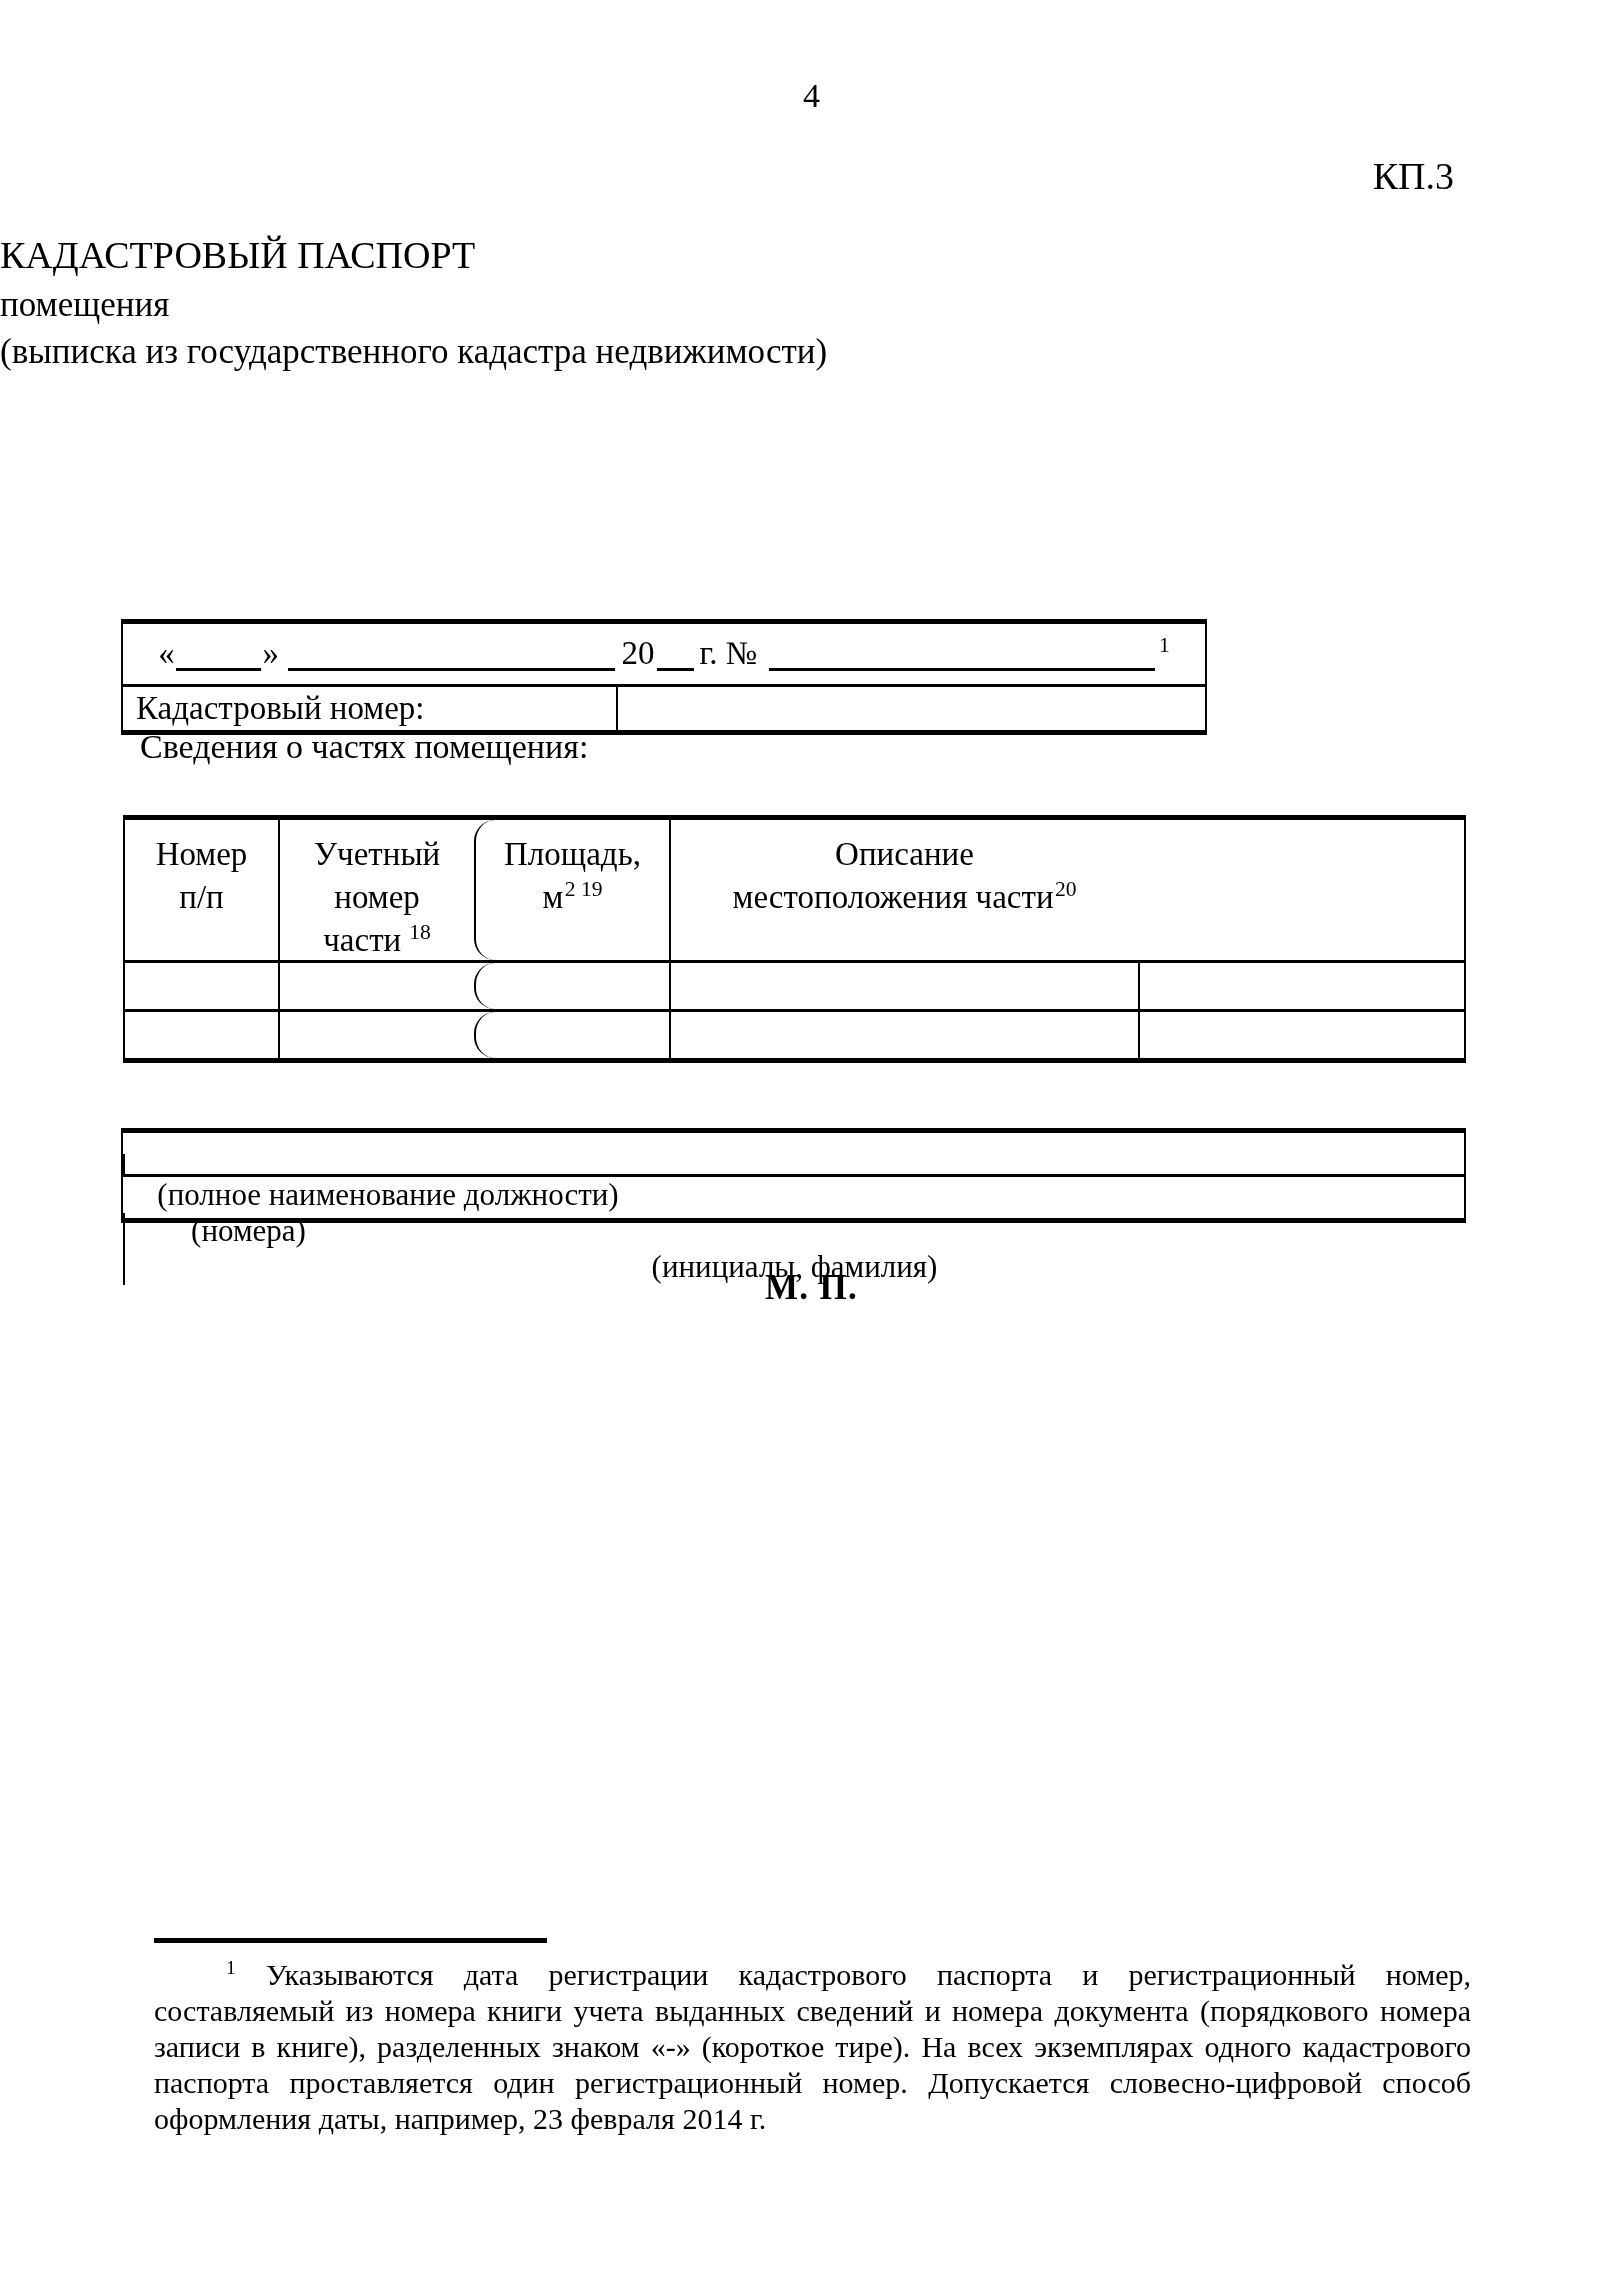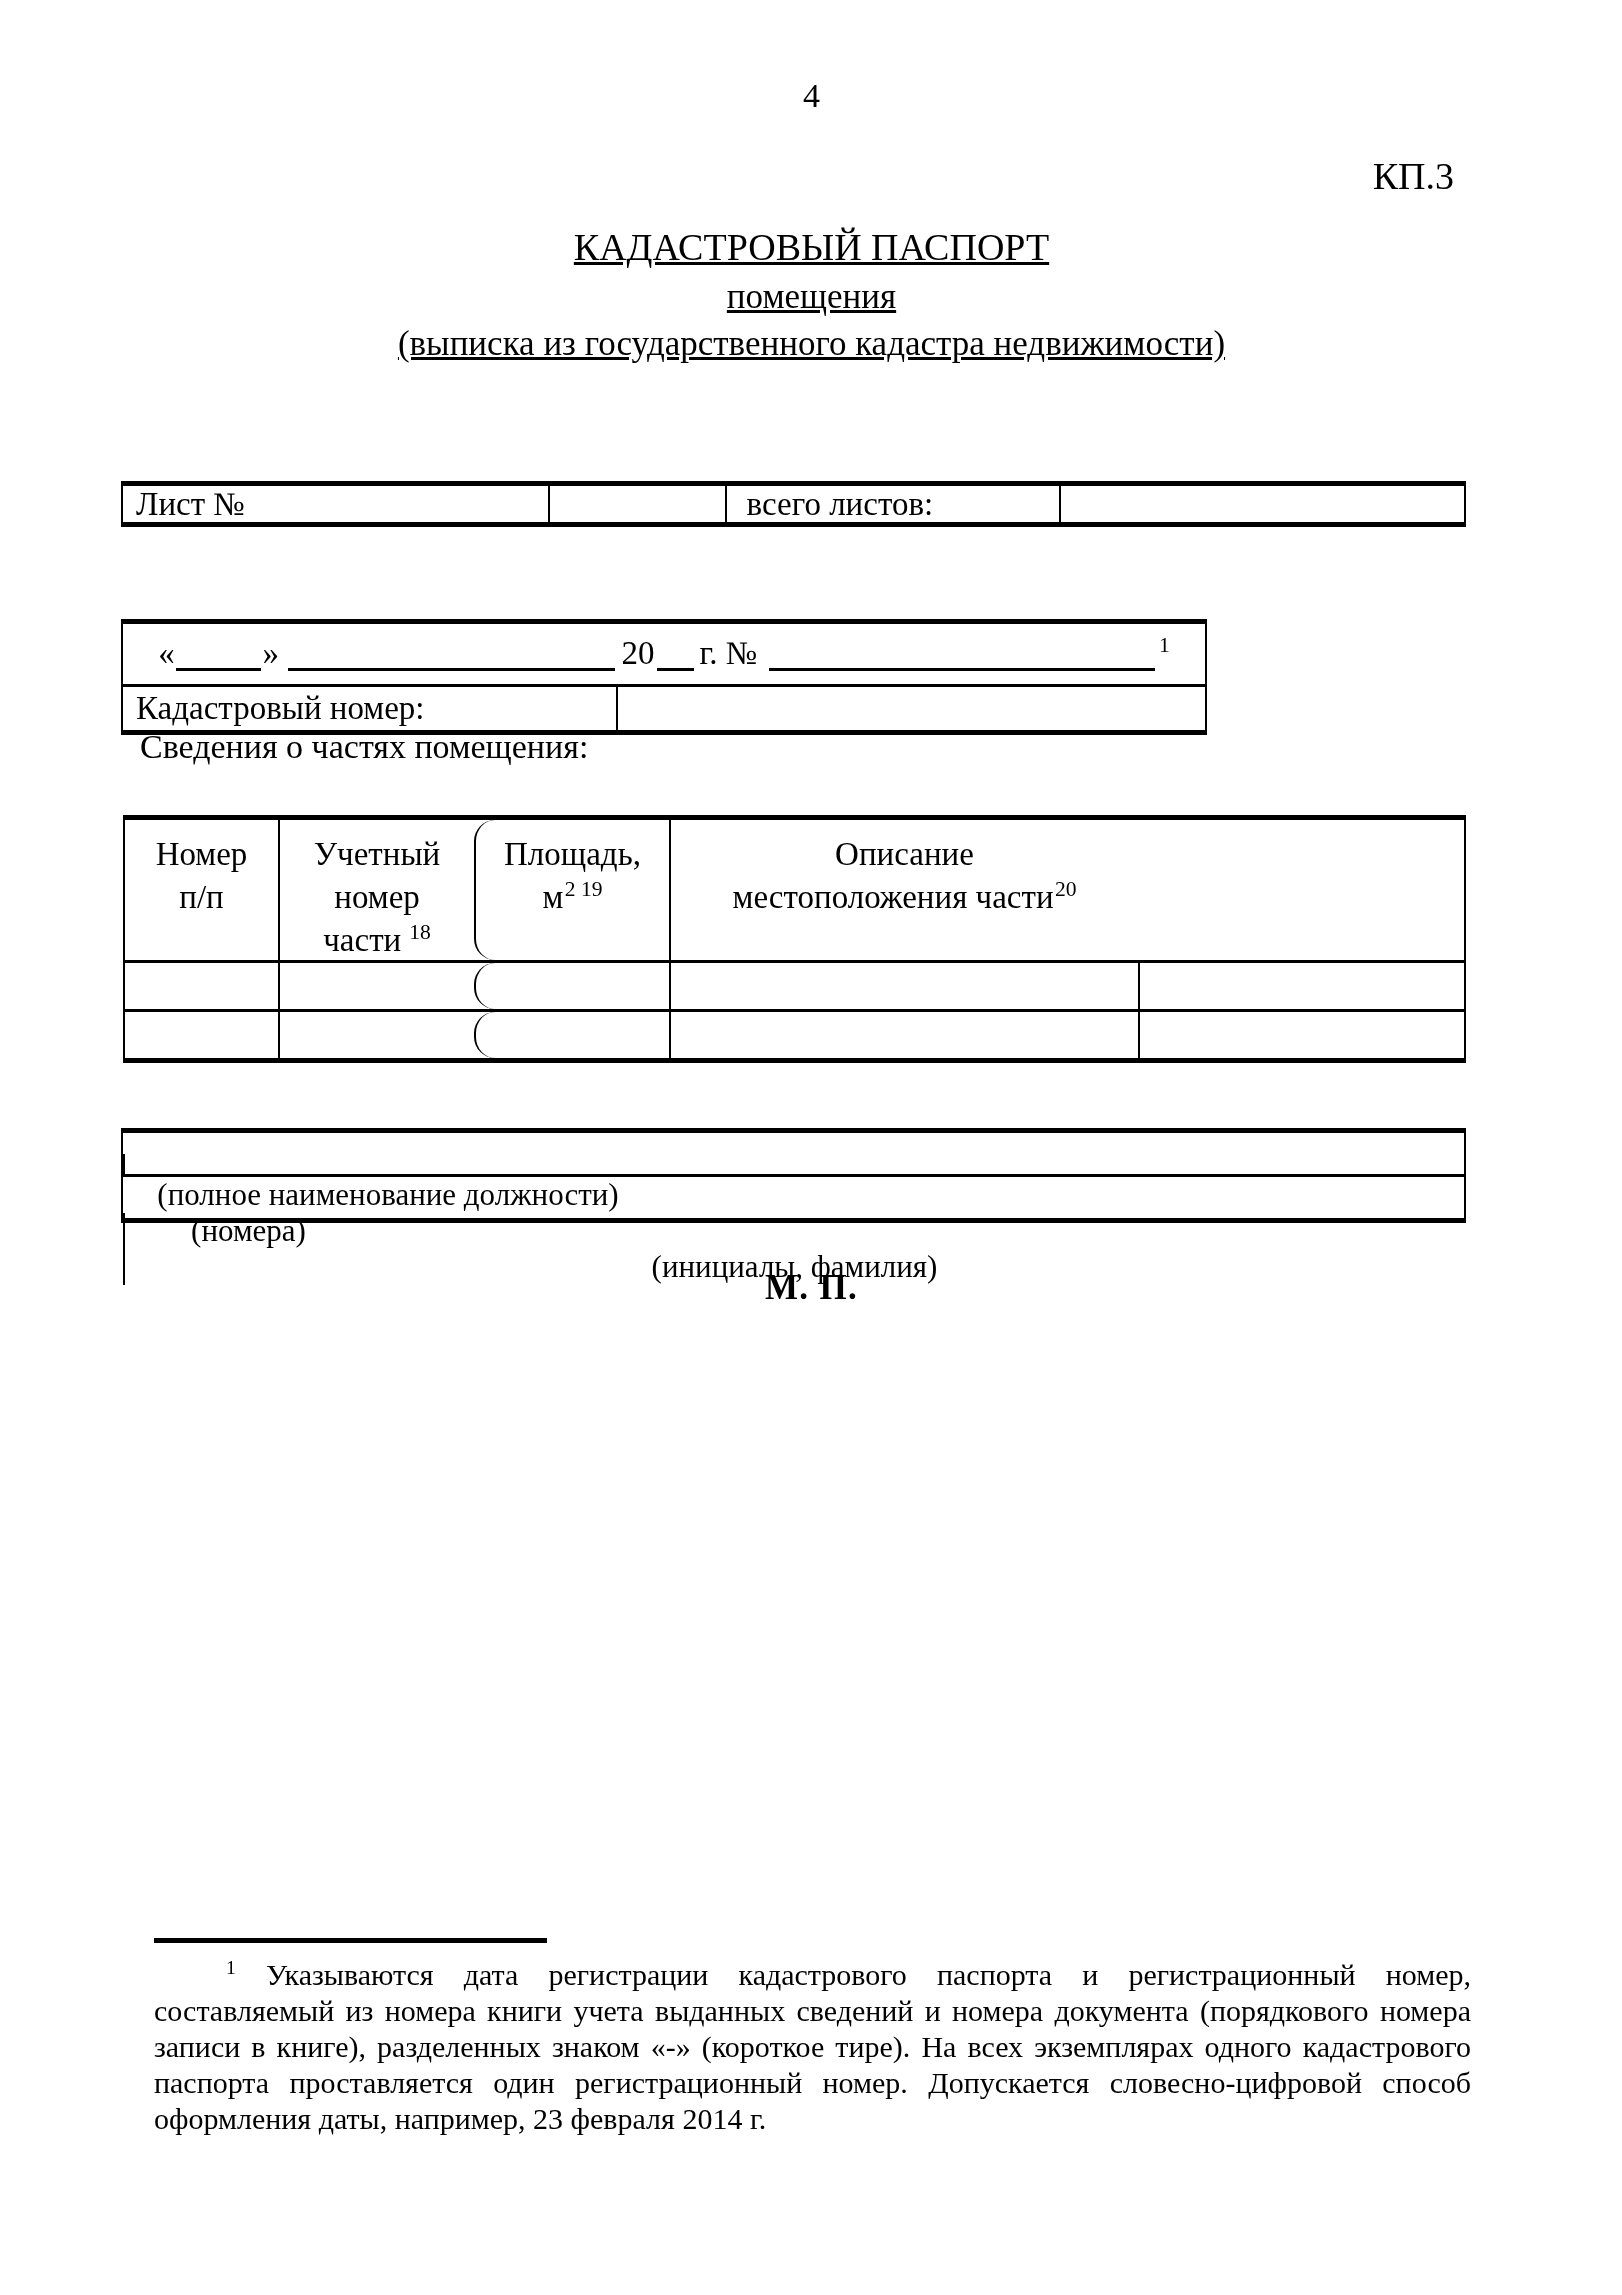--- a/index.html
+++ b/index.html
@@ -12,21 +12,21 @@
     color: #000;
     font-family: "Liberation Serif", "DejaVu Serif", serif;
   }
   .abs { position: absolute; }
 
   
   .page-number { top: 77px; left: 0; width: 100%; text-align: center; font-size: 34px; }
   .form-code   { top: 154px; left: 0; width: 1454px; text-align: right; font-size: 38px; }
 
   
-  .title-block { top: 222px; left: 0; width: 100%; text-align: center; text-decoration: underline; }
+  .title-block { top: 230px; left: 0; width: 100%; text-align: left; }
   .title-main     { font-size: 38px; line-height: 51px; }
   .title-object   { font-size: 35px; line-height: 47px; }
   .title-subtitle { font-size: 35px; line-height: 47px; }
 
   
   .sheet-table {
     top: 481px; left: 121px; width: 1345px; height: 46px;
     display: flex; box-sizing: border-box; font-size: 33px;
     border: 2.6px solid #000; border-top-width: 5.2px; border-bottom-width: 5.2px;
   }
@@ -110,30 +110,20 @@
 
   <div class="abs page-number">4</div>
   <div class="abs form-code">КП.3</div>
 
   <div class="abs title-block">
     <div class="title-main">КАДАСТРОВЫЙ ПАСПОРТ</div>
     <div class="title-object">помещения</div>
     <div class="title-subtitle">(выписка из государственного кадастра недвижимости)</div>
   </div>
 
-  <div class="abs sheet-table">
-    <div class="cell sheet-c1">
-      <span>Лист №</span>
-    </div>
-    <div class="cell sheet-c2"></div>
-    <div class="cell sheet-c3">
-      <span>всего листов:</span>
-    </div>
-    <div class="cell sheet-c4"></div>
-  </div>
 
   <div class="abs reg-table">
     <div class="reg-date-row"><span>«</span><span class="blank b-day"></span><span>»</span><span class="blank b-month"></span><span>20</span><span class="blank b-year"></span><span>г. №</span><span class="blank b-num"></span><sup class="fn-ref">1</sup></div>
     <div class="reg-cad-row">
       <div class="reg-cad-label-cell">
         <span>Кадастровый номер:</span>
       </div>
       <div class="reg-cad-value-cell"></div>
     </div>
   </div>

